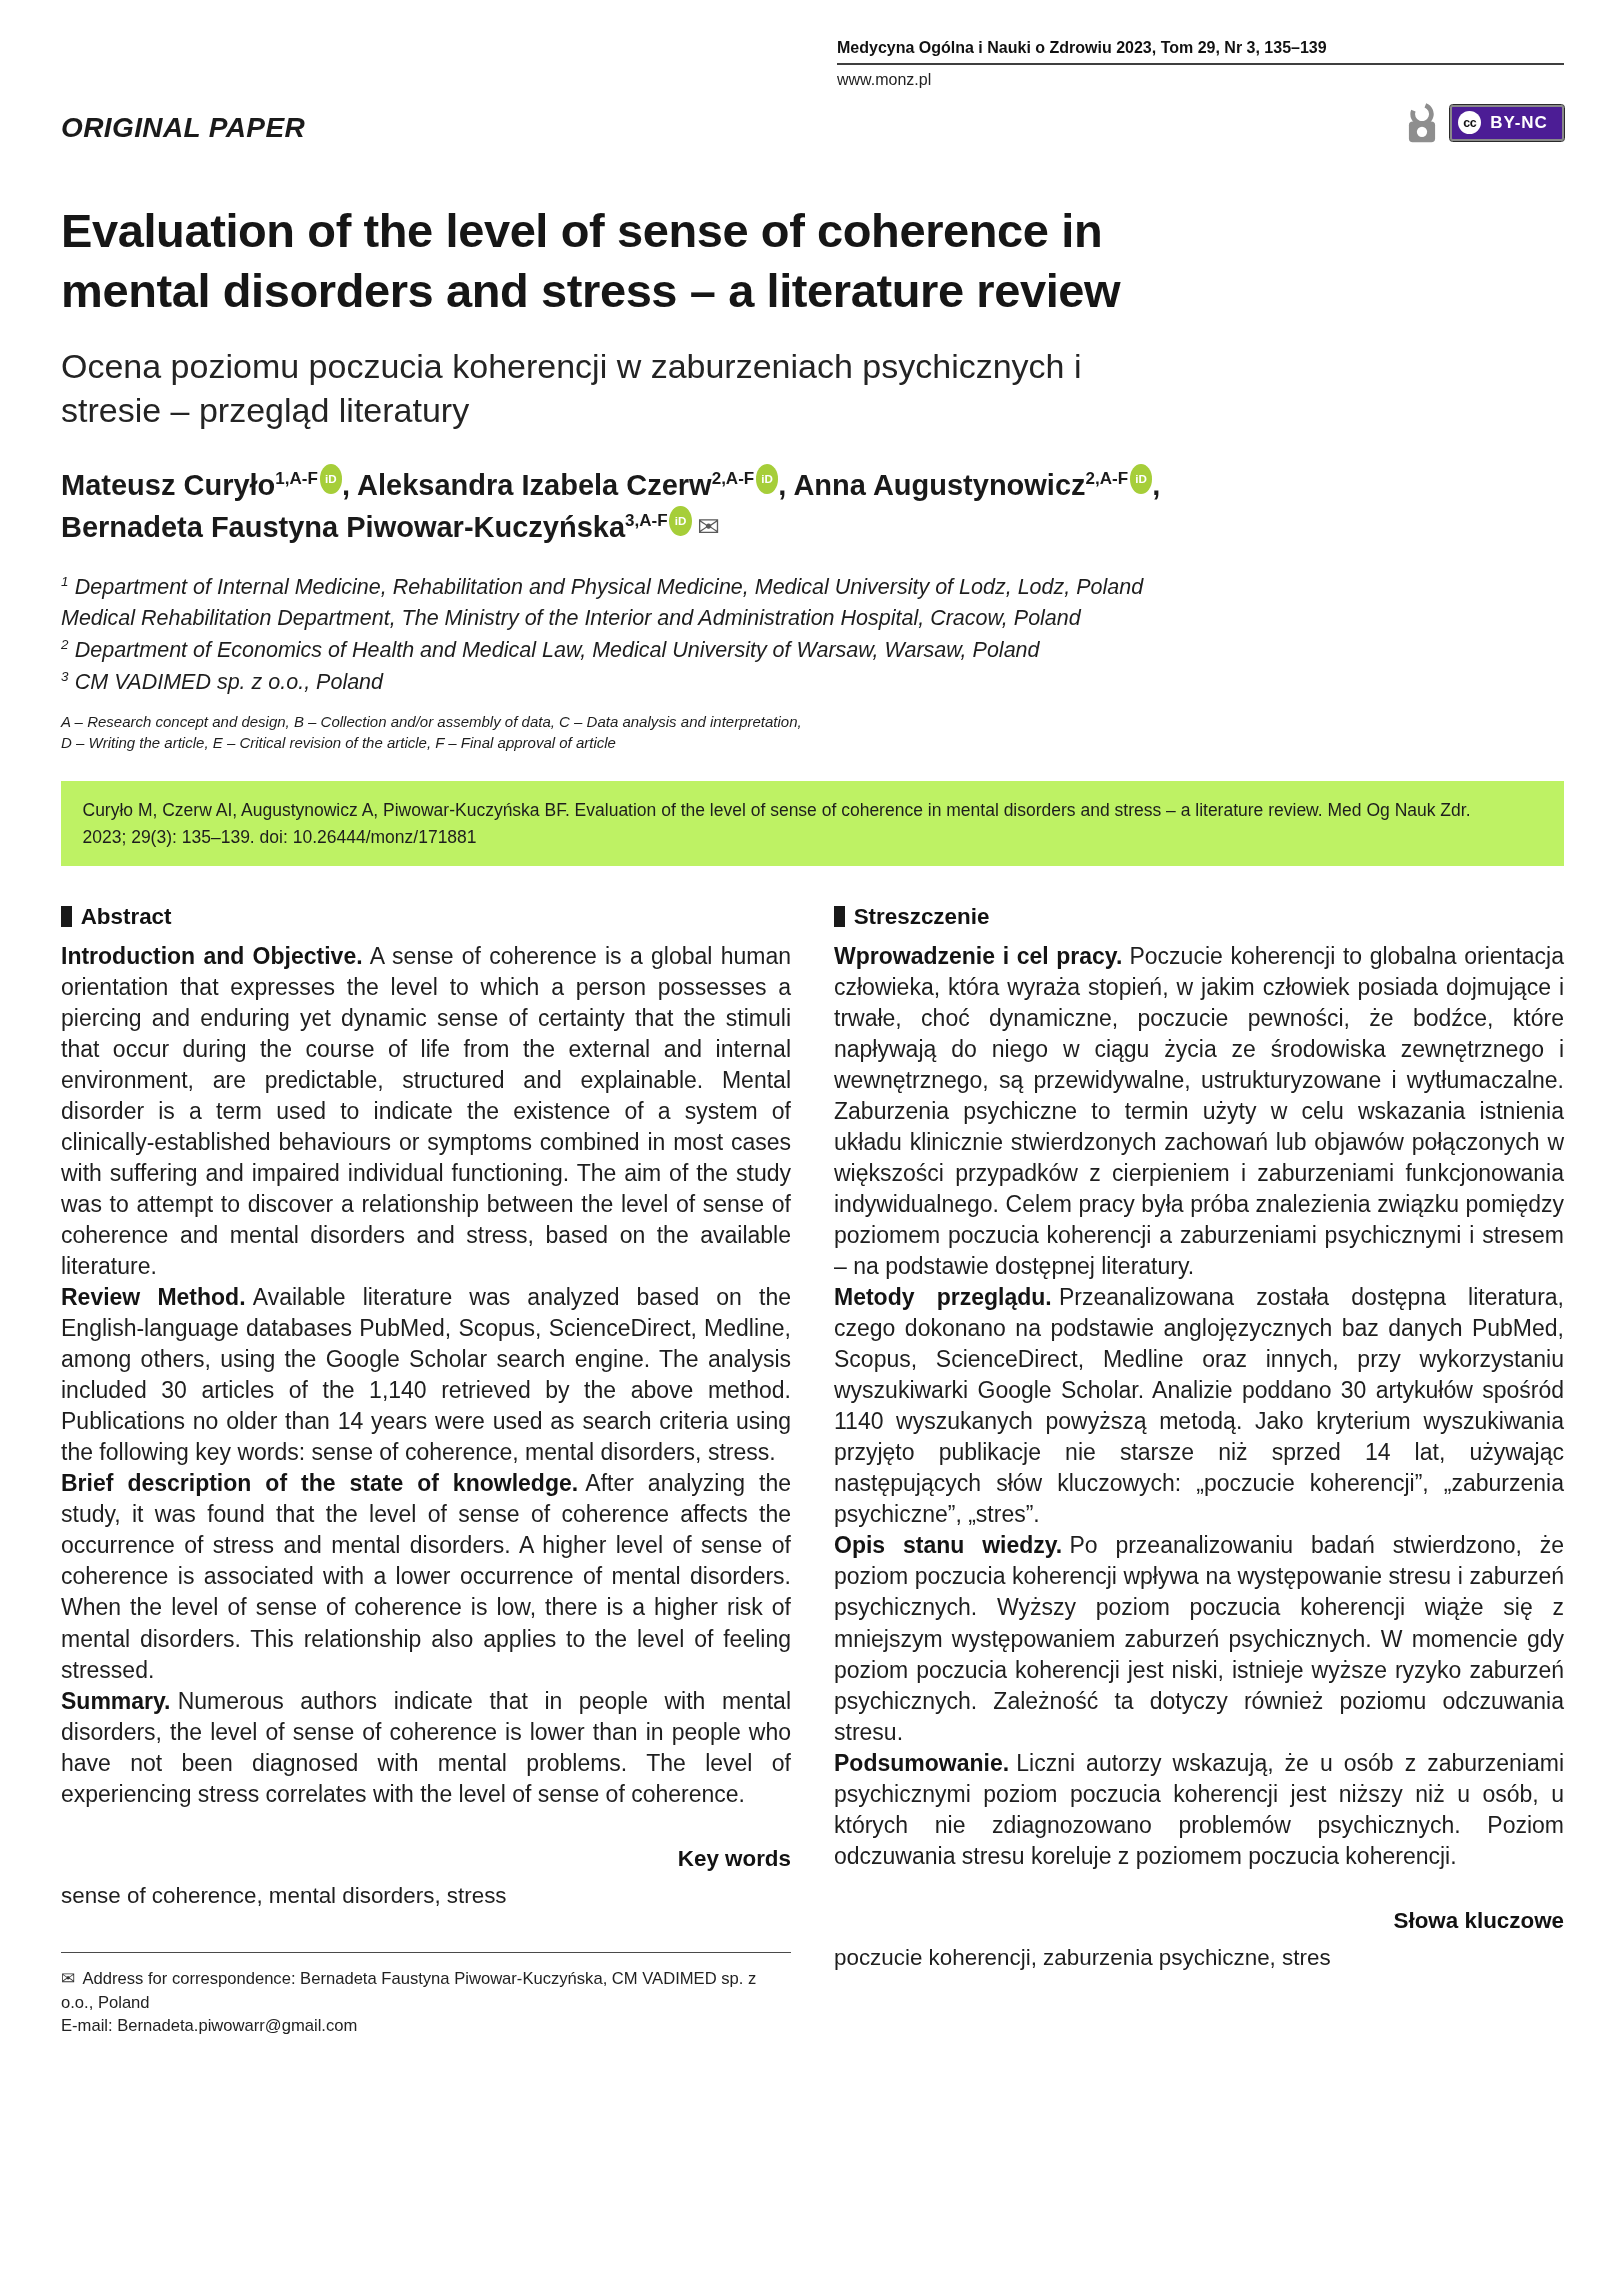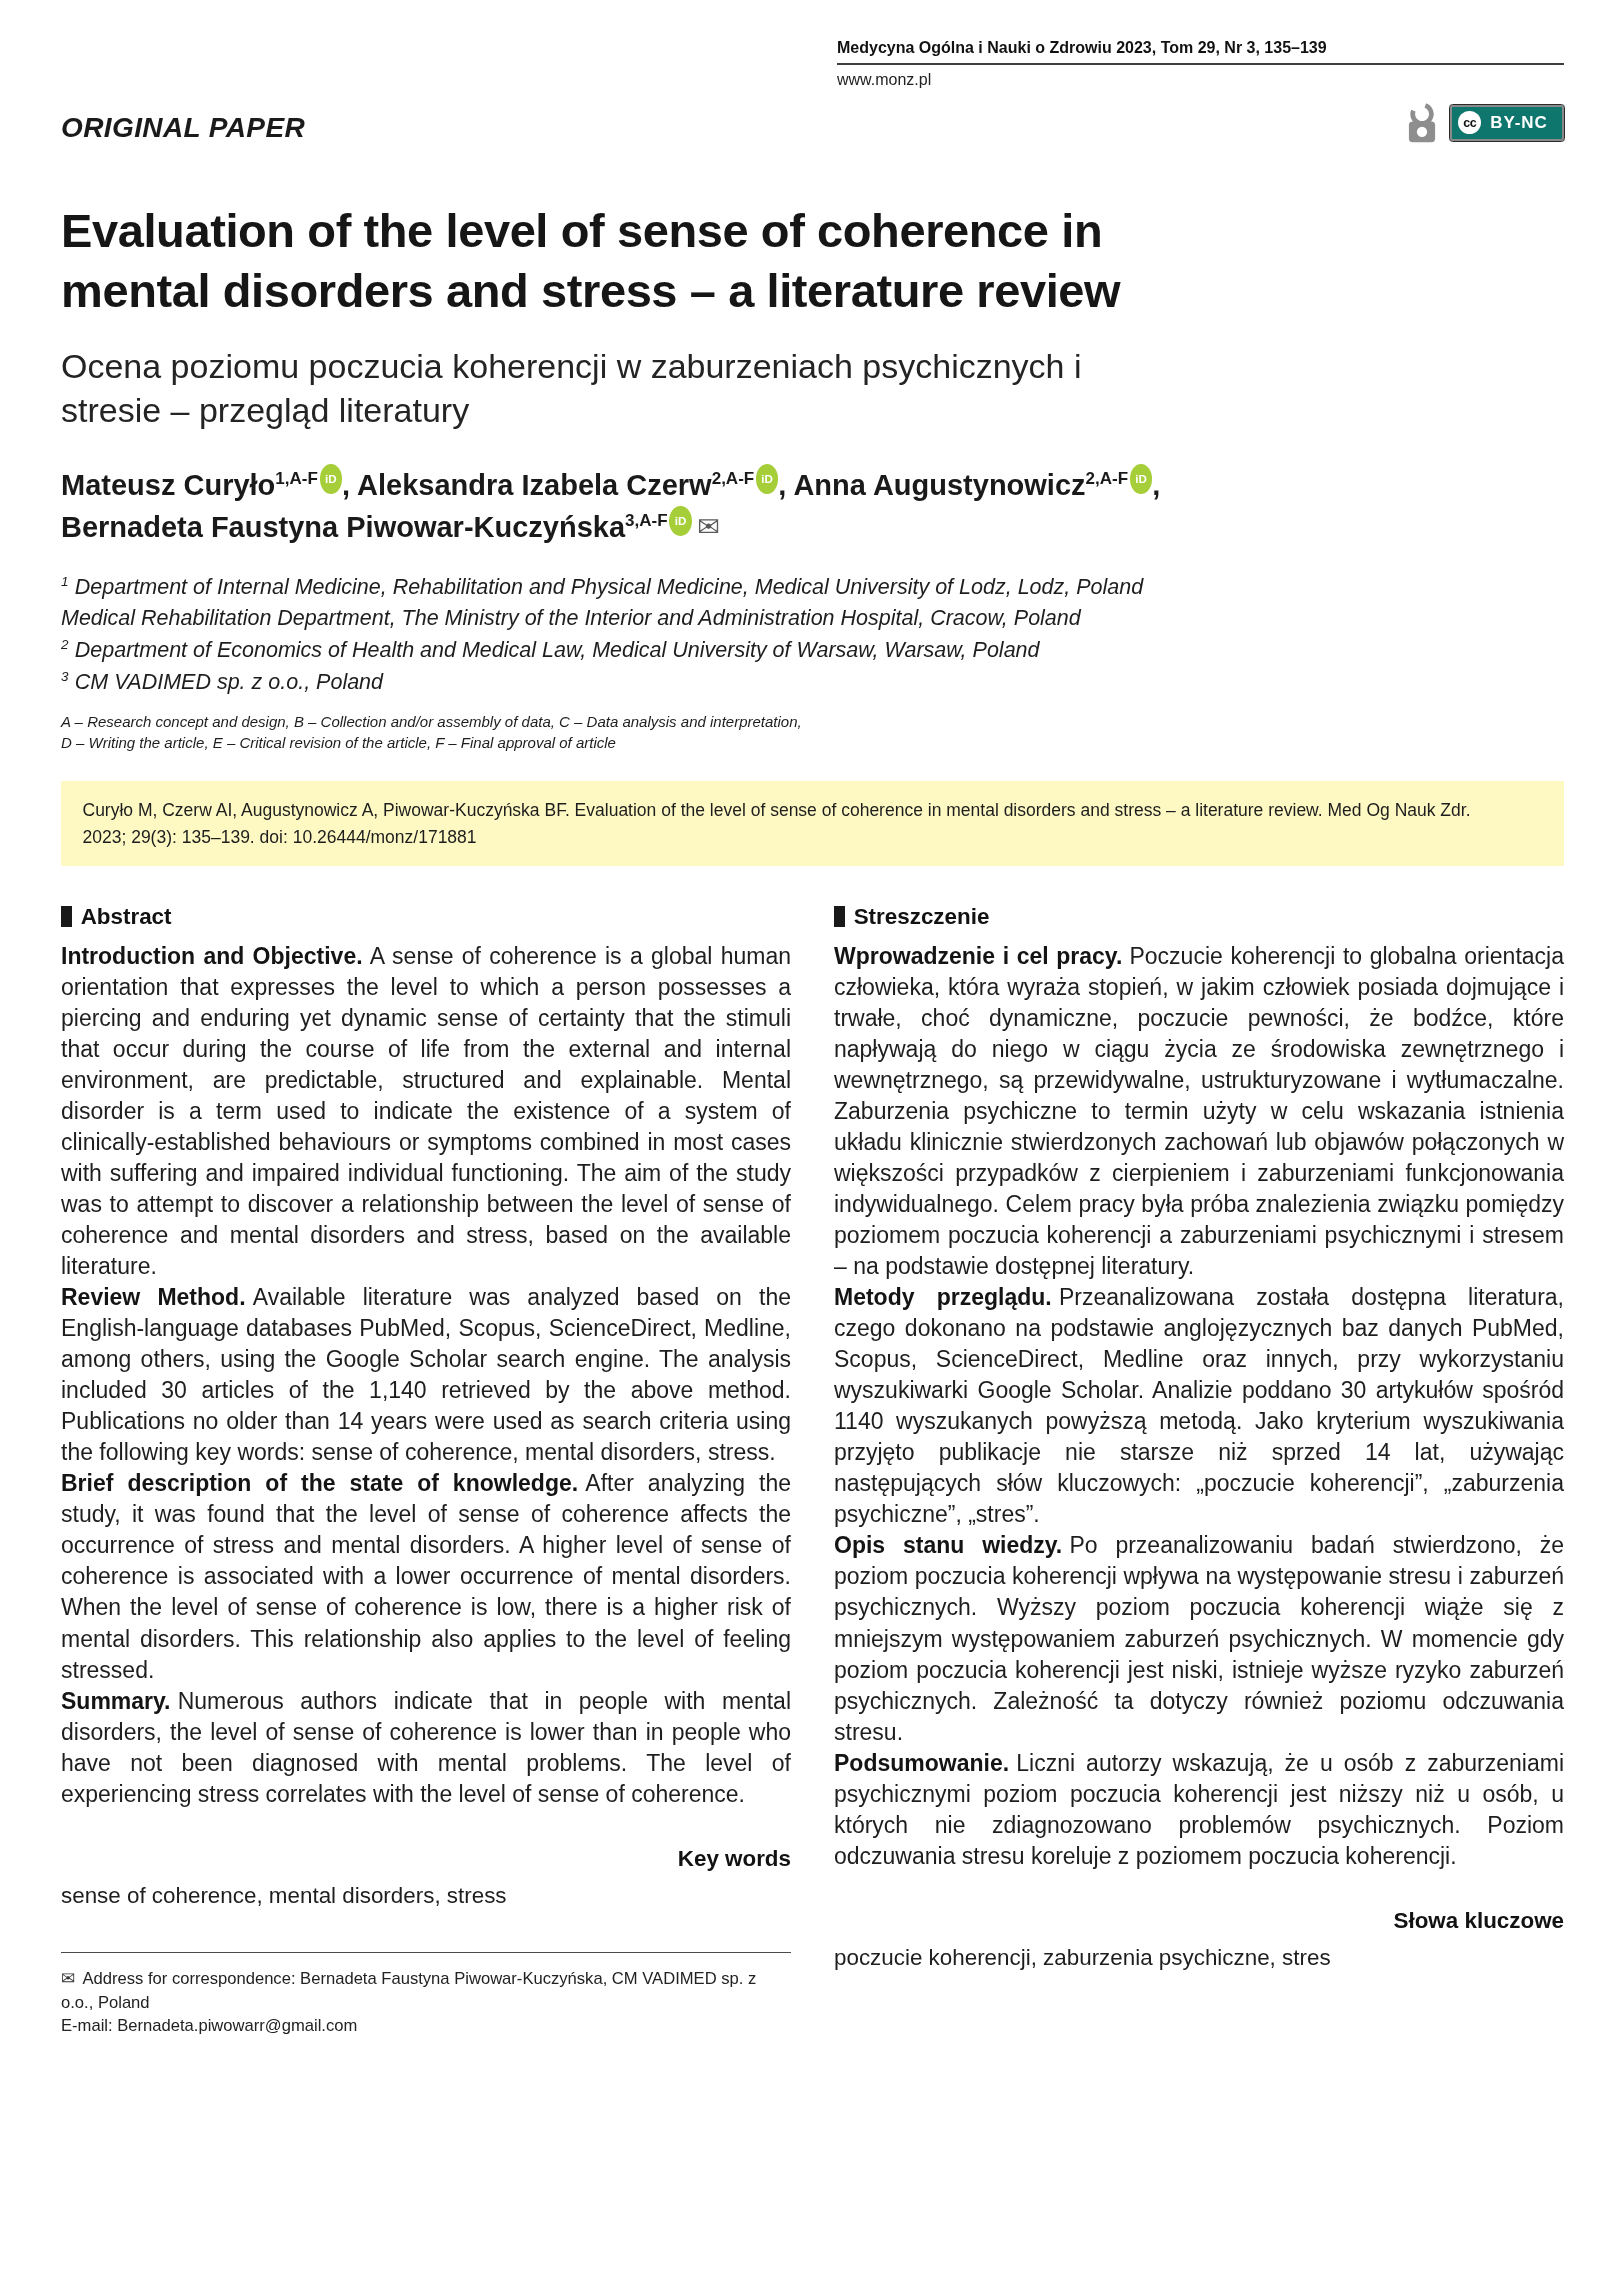--- a/index.html
+++ b/index.html
@@ -11,21 +11,21 @@
     padding:39px 57px 0 61px; overflow:hidden;
   }
   
   .masthead { display:flex; justify-content:space-between; align-items:flex-end; }
   .category { font-size:28px; font-weight:bold; font-style:italic; letter-spacing:0.4px; color:#1b1b1b; margin-top:12.5px; }
   .mast-right { width:727px; }
   .journal-line { font-size:16px; font-weight:bold; color:#111; }
   .mast-rule { border-top:2.7px solid #3f3f3f; margin:6.3px 0 5.4px; }
   .site { font-size:16px; color:#222; }
   .badges { display:flex; justify-content:flex-end; align-items:center; gap:10.7px; margin-top:12.5px; }
-  .cc-badge { display:inline-flex; align-items:center; gap:9px; background:#0f766e;
+  .cc-badge { display:inline-flex; align-items:center; gap:9px; background:#4c1d95;
     border:2.7px solid #8a8a8a; outline:1.8px solid #2a2a2a; border-radius:2.7px; height:36px; padding:0 14.3px 0 6.3px; }
   .cc-circle { display:inline-flex; align-items:center; justify-content:center; width:23px; height:23px;
     border-radius:50%; background:#ffffff; color:#111; font-weight:bold; font-size:12.5px; letter-spacing:-0.4px; }
   .cc-label { color:#ffffff; font-weight:bold; font-size:17px; letter-spacing:0.9px; }
   
   .title { font-size:47px; line-height:1.27; font-weight:bold; color:#161616; letter-spacing:-0.4px;
     max-width:1164px; margin-top:57px; }
   .subtitle { font-size:34px; line-height:1.3; font-weight:normal; color:#242424; max-width:1057px; margin-top:23px; }
   
   .authors { margin-top:32px; font-size:29px; font-weight:bold; color:#1a1a1a; }
@@ -34,21 +34,21 @@
   .orcid { display:inline-flex; align-items:center; justify-content:center; width:22.4px; height:30px;
     border-radius:50%; background:#a6ce39; color:#fff; font-size:11.6px; font-weight:bold;
     vertical-align:12.5px; margin-left:1.8px; }
   .mail-lg { font-size:27px; color:#5a5a5a; font-weight:normal; vertical-align:1.8px; margin-left:5.4px; }
   
   .affils { margin-top:24px; font-style:italic; font-size:21.5px; line-height:1.46; color:#1e1e1e; }
   .affil sup { font-size:13.4px; margin-right:6.3px; }
   .affil sup:empty { margin-right:0; }
   .contribs { margin-top:12.5px; font-style:italic; font-size:15px; line-height:1.46; color:#1e1e1e; }
   
-  .cite-box { background:#fef9c3; margin-top:27px; padding:16px 21.5px; }
+  .cite-box { background:#bef264; margin-top:27px; padding:16px 21.5px; }
   .cite-box p { font-size:17.5px; line-height:1.5; color:#1d1d1d; max-width:1397px; }
   
   .columns { display:flex; gap:43px; margin-top:38px; }
   .col { flex:1; min-width:0; }
   .sec-head { font-size:22.4px; font-weight:bold; color:#121212; margin-bottom:10.7px; }
   .bar { display:inline-block; width:10.7px; height:20.6px; background:#191919; margin-right:9px; vertical-align:-2.7px; }
   p.body { font-size:23px; line-height:1.35; text-align:justify; color:#1e1e1e; }
   p.body .lead { margin-right:7.2px; color:#141414; }
   .kw-head { font-size:22.4px; font-weight:bold; color:#121212; margin-top:36px;text-align:right; }
   .kw { font-size:22.4px; color:#1e1e1e; margin-top:10.7px; }

